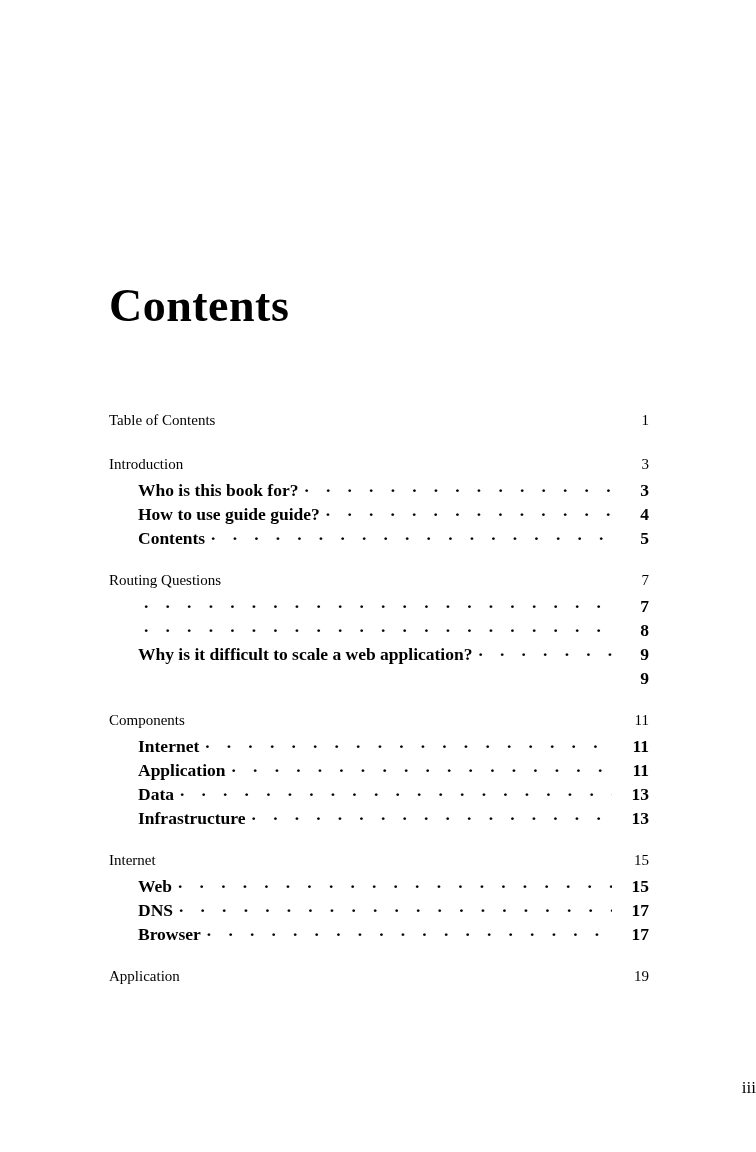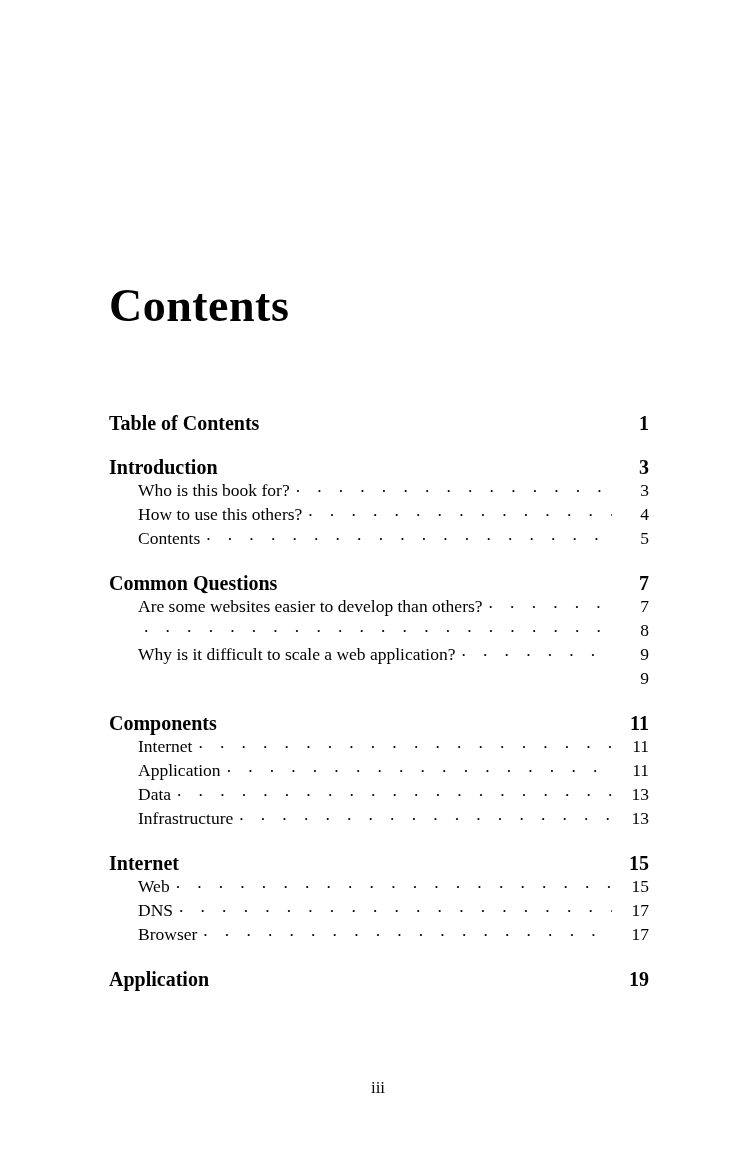--- a/index.html
+++ b/index.html
@@ -50,27 +50,27 @@
 
   .entry {
     display: flex;
     align-items: baseline;
     height: 24px;
     font-size: 17.5px;
     white-space: nowrap;
   }
 
   .entry.chapter {
-    font-weight: bold;
-    font-size: 20px;
+    font-weight: normal;
+    font-size: 15px;
   }
 
   .entry.section {
     padding-left: 29px;
-    font-weight: normal;
+    font-weight: bold;
     justify-content: center;
   }
 
   .entry .label {
     flex: 0 0 auto;
   }
 
   
   .entry .leader {
     flex: 1 1 auto;
@@ -102,21 +102,21 @@
     text-align: right;
     font-variant-numeric: lining-nums;
   }
 
   
   .folio {
     position: absolute;
     left: 0;
     right: 0;
     top: 1078px;
-    text-align: center;
+    text-align: right;
     font-size: 17px;
   }
 </style>
 </head>
 <body>
 
 <div class="page">
 
   <h1 class="toc-title">Contents</h1>
 
@@ -133,38 +133,37 @@
           <span class="label">Introduction</span>
           <span class="leader"></span>
           <span class="pageno">3</span>
         </div>
         <div class="entry section">
           <span class="label">Who is this book for?</span>
           <span class="leader"></span>
           <span class="pageno">3</span>
         </div>
         <div class="entry section">
-          <span class="label">How to use this others?</span>
+          <span class="label">How to use guide guide?</span>
           <span class="leader"></span>
           <span class="pageno">4</span>
         </div>
         <div class="entry section">
           <span class="label">Contents</span>
           <span class="leader"></span>
           <span class="pageno">5</span>
         </div>
       </div>
       <div class="toc-group">
         <div class="entry chapter">
-          <span class="label">Common Questions</span>
+          <span class="label">Routing Questions</span>
           <span class="leader"></span>
           <span class="pageno">7</span>
         </div>
         <div class="entry section">
-          <span class="label">Are some websites easier to develop than others?</span>
           <span class="leader"></span>
           <span class="pageno">7</span>
         </div>
         <div class="entry section">
           <span class="leader"></span>
           <span class="pageno">8</span>
         </div>
         <div class="entry section">
           <span class="label">Why is it difficult to scale a web application?</span>
           <span class="leader"></span>

